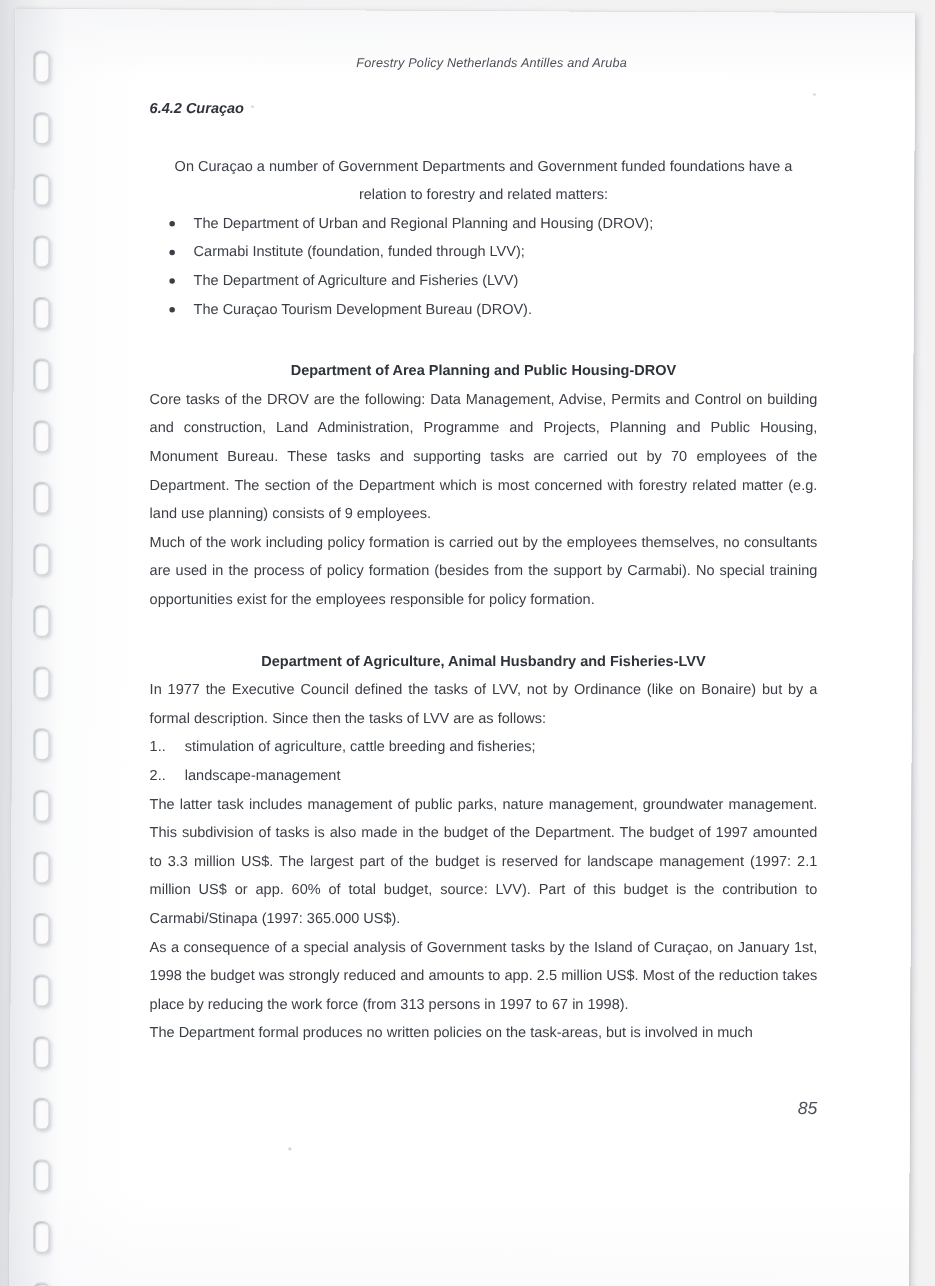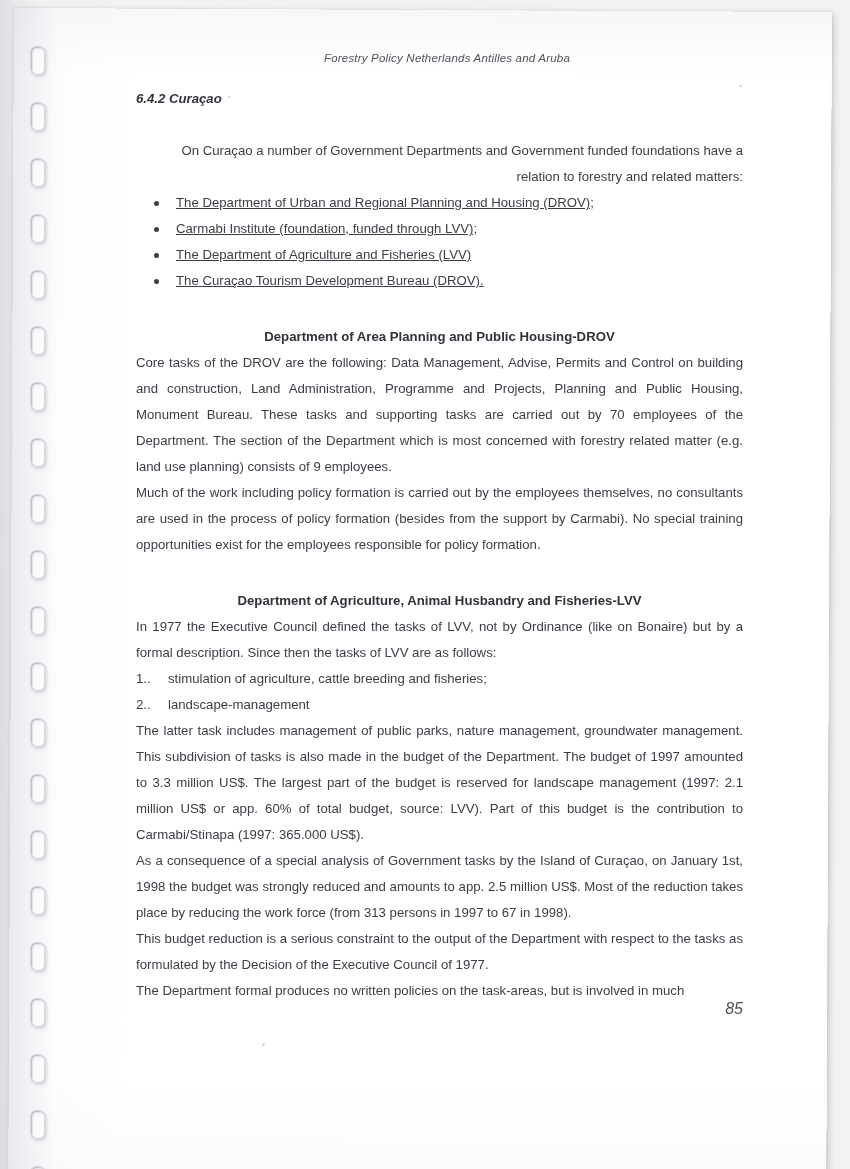--- a/index.html
+++ b/index.html
@@ -120,21 +120,21 @@
     line-height: 26px;
     color: #2f333a;
   }
 
   p.para {
     margin: 0;
     text-align: justify;
     text-justify: inter-word;
   }
   p.para.ragged {
-    text-align: right;
+    text-align: center;
   }
 
   h3.sub-head {
     margin: 0;
     font-size: 13.2px;
     font-weight: bold;
     line-height: 26px;
     color: #2f333a;
     text-align: center;
   }
@@ -142,21 +142,20 @@
 
   ul.bullets {
     margin: 0;
     padding: 0;
     list-style: none;
   }
   ul.bullets li {
     position: relative;
     padding-left: 40px;
     line-height: 26px;
-    text-decoration: underline;
   }
   ul.bullets li .bullet-dot {
     position: absolute;
     left: 18px;
     top: 11px;
     width: 5px;
     height: 5px;
     border-radius: 50%;
     background: #3a3e45;
   }
@@ -282,21 +281,20 @@
         <li>
           <span class="num">2..</span>
           <span>landscape-management</span>
         </li>
       </ol>
 
       <p class="para">The latter task includes management of public parks, nature management, groundwater management. This subdivision of tasks is also made in the budget of the Department. The budget of 1997 amounted to 3.3 million US$. The largest part of the budget is reserved for landscape management (1997: 2.1 million US$ or app. 60% of total budget, source: LVV). Part of this budget is the contribution to Carmabi/Stinapa (1997: 365.000 US$).</p>
 
       <p class="para">As a consequence of a special analysis of Government tasks by the Island of Curaçao, on January 1st, 1998 the budget was strongly reduced and amounts to app. 2.5 million US$. Most of the reduction takes place by reducing the work force (from 313 persons in 1997 to 67 in 1998).</p>
 
-      <p class="para">This budget reduction is a serious constraint to the output of the Department with respect to the tasks as formulated by the Decision of the Executive Council of 1977.</p>
 
       <p class="para">The Department formal produces no written policies on the task-areas, but is involved in much</p>
 
     </div>
 
     <div class="page-number">85</div>
 
   </div>
 </div>
 

